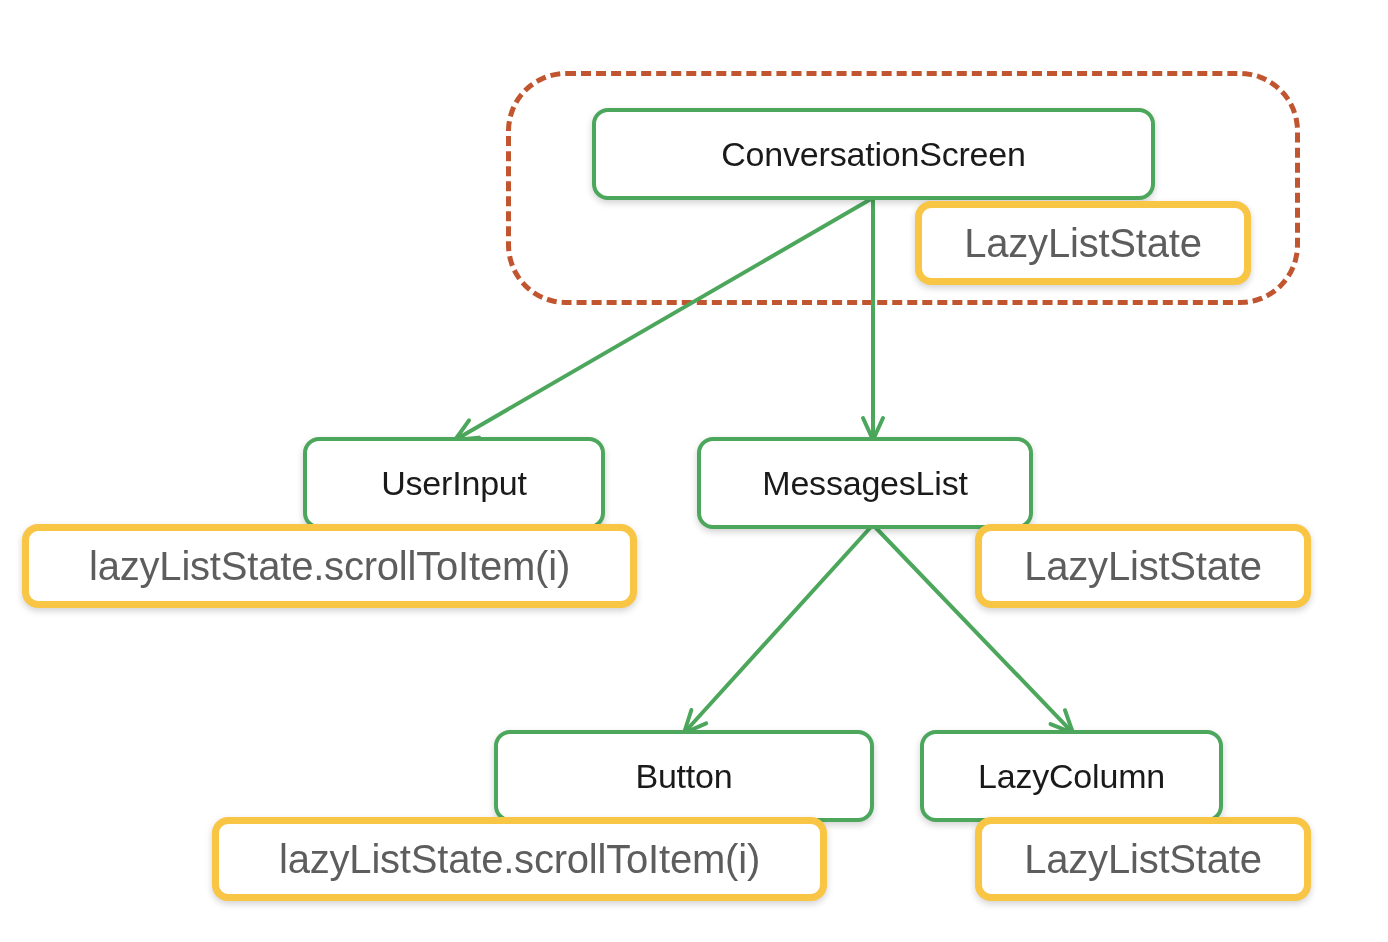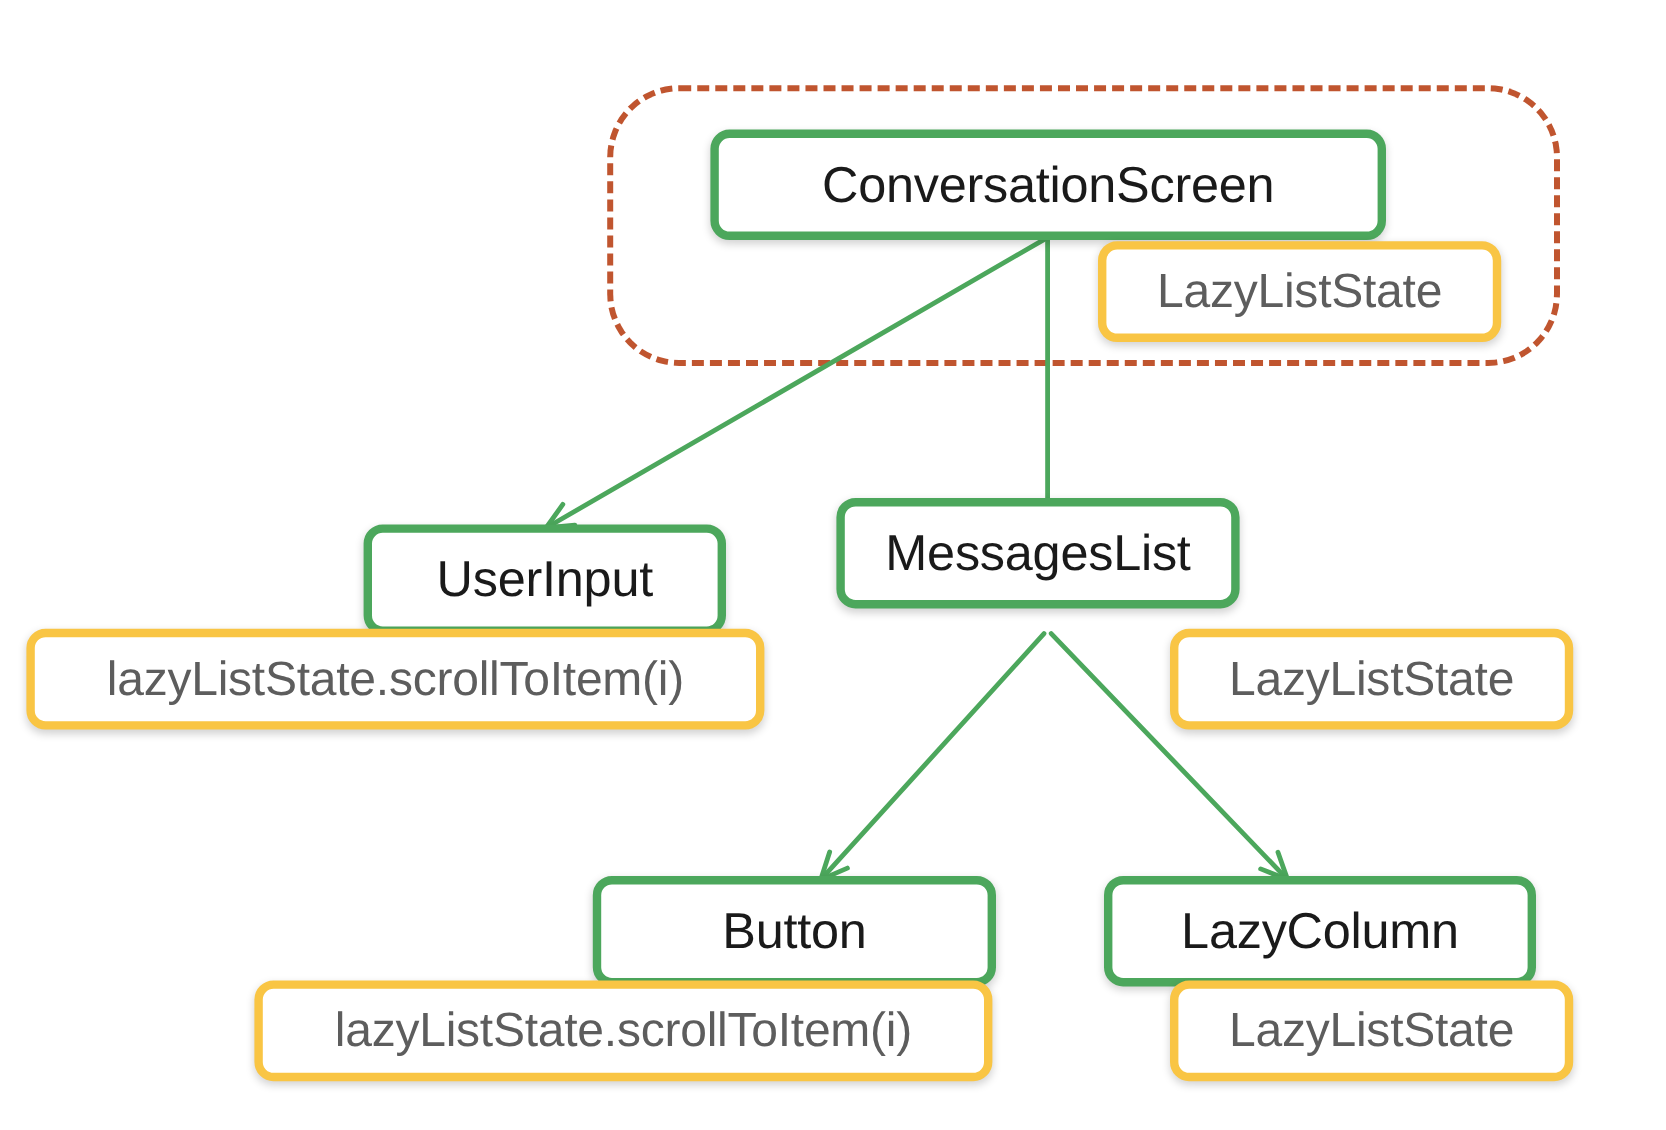--- a/index.html
+++ b/index.html
@@ -32,23 +32,23 @@
     box-sizing: border-box;
     display: flex;
     align-items: center;
     justify-content: center;
     background: #ffffff;
     border-radius: 16px;
     white-space: nowrap;
     box-shadow: 0 3px 7px rgba(0,0,0,0.18);
   }
   .node.green {
-    border: 7px solid #d946ef;
+    border: 4px solid #d946ef;
     color: #1a1a1a;
-    font-size: 42px;
+    font-size: 34px;
     letter-spacing: -0.2px;
   }
   .node.yellow {
     border: 7px solid #F9C council;
   }
   .node.yellow {
     border: 7px solid #f97316;
     color: #5d5d5d;
     font-size: 40px;
     letter-spacing: -0.2px;
@@ -109,33 +109,33 @@
       </div>
       <div class="node yellow z-yellow" style="left: 915px; top: 201px; width: 336px; height: 84px; border-color: rgb(249, 197, 68); color: rgb(93, 93, 93);">
         <span>LazyListState</span>
       </div>
       <div class="node green z-green" style="left: 303px; top: 437px; width: 302px; height: 92px; border-color: rgb(76, 167, 92); color: rgb(26, 26, 26);">
         <span>UserInput</span>
       </div>
       <div class="node yellow z-yellow" style="left: 22px; top: 524px; width: 615px; height: 84px; border-color: rgb(249, 197, 68); color: rgb(93, 93, 93);">
         <span>lazyListState.scrollToItem(i)</span>
       </div>
-      <div class="node green z-green" style="left: 697px; top: 415px; width: 336px; height: 92px; border-color: rgb(76, 167, 92); color: rgb(26, 26, 26);">
+      <div class="node green z-green" style="left: 697px; top: 437px; width: 336px; height: 92px; border-color: rgb(76, 167, 92); color: rgb(26, 26, 26);">
         <span>MessagesList</span>
       </div>
       <div class="node yellow z-yellow" style="left: 975px; top: 524px; width: 336px; height: 84px; border-color: rgb(249, 197, 68); color: rgb(93, 93, 93);">
         <span>LazyListState</span>
       </div>
-      <div class="node green z-green" style="left: 494px; top: 730px; width: 336px; height: 92px; border-color: rgb(76, 167, 92); color: rgb(26, 26, 26); text-align: center;">
+      <div class="node green z-green" style="left: 494px; top: 730px; width: 380px; height: 92px; border-color: rgb(76, 167, 92); color: rgb(26, 26, 26); text-align: center;">
         <span>Button</span>
       </div>
       <div class="node yellow z-yellow" style="left: 212px; top: 817px; width: 615px; height: 84px; border-color: rgb(249, 197, 68); color: rgb(93, 93, 93);">
         <span>lazyListState.scrollToItem(i)</span>
       </div>
-      <div class="node green z-green" style="left: 920px; top: 730px; width: 360px; height: 92px; border-color: rgb(76, 167, 92); color: rgb(26, 26, 26); text-align: right;">
+      <div class="node green z-green" style="left: 920px; top: 730px; width: 303px; height: 92px; border-color: rgb(76, 167, 92); color: rgb(26, 26, 26); text-align: right;">
         <span>LazyColumn</span>
       </div>
       <div class="node yellow z-yellow" style="left: 975px; top: 817px; width: 336px; height: 84px; border-color: rgb(249, 197, 68); color: rgb(93, 93, 93);">
         <span>LazyListState</span>
       </div>
     </div>
 
 </div>
 
 </body></html>

